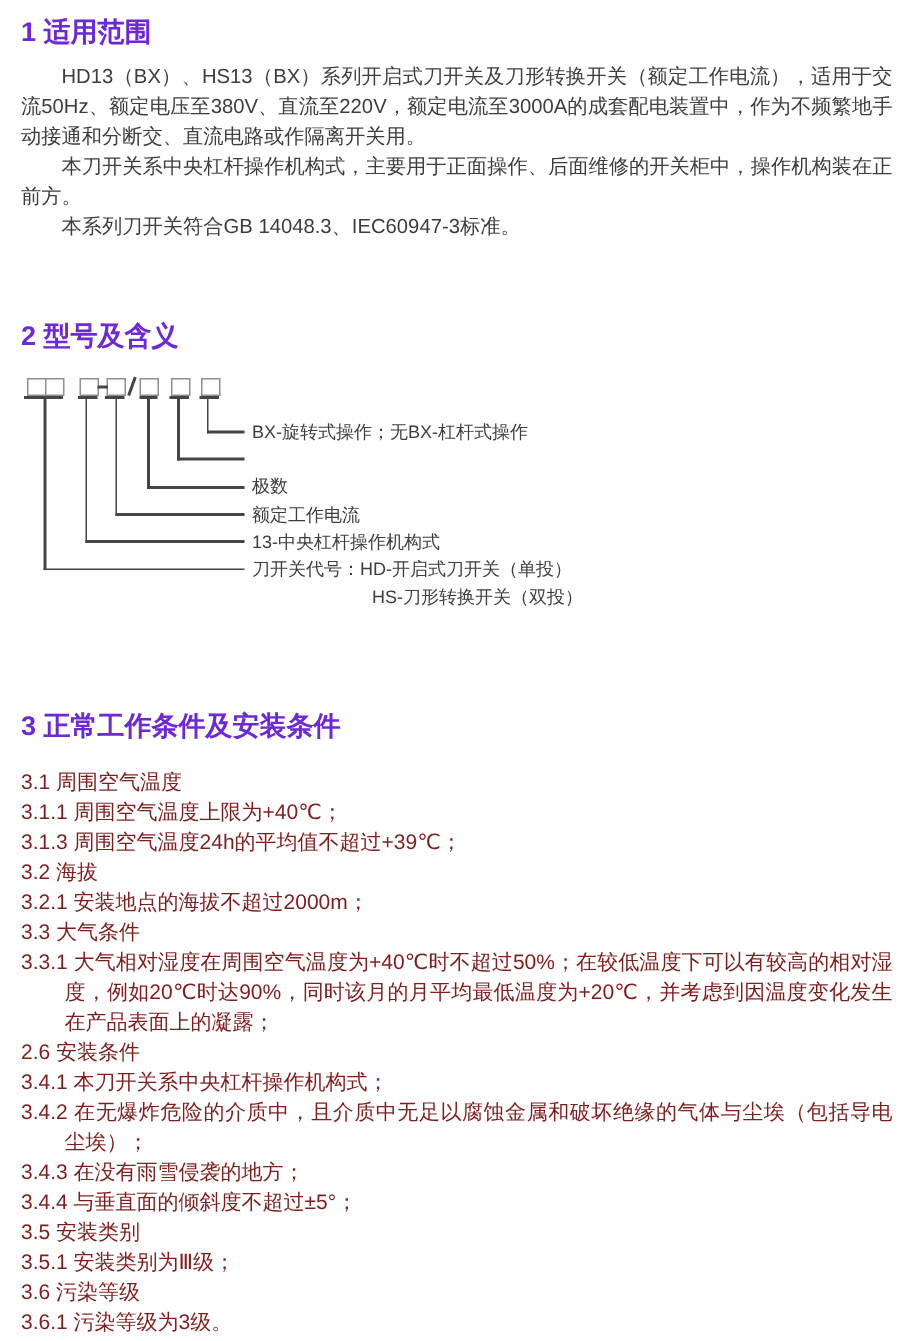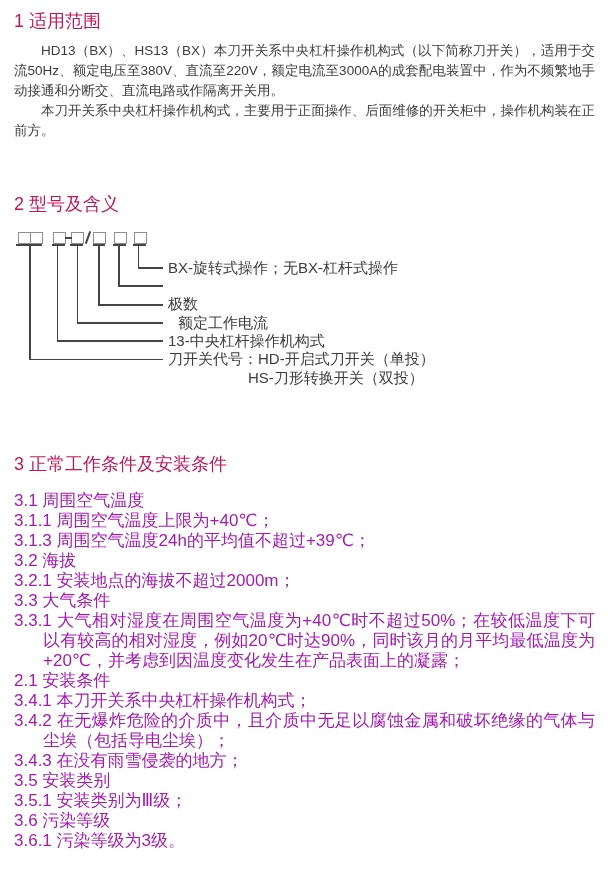--- a/index.html
+++ b/index.html
@@ -6,23 +6,23 @@
   body {
     width: 609px; height: 894px;
     background: #ffffff;
     font-family: "Liberation Sans", "DejaVu Sans", sans-serif;
     color: #3d3d3d;
     overflow: hidden;
     box-sizing: border-box;
     padding: 0 14px;
   }
   .sec-head {
-    color: #be185d;
+    color: #6d28d9;
     font-size: 18px;
-    font-weight: normal;
+    font-weight: bold;
     line-height: 22px;
     margin: 0;
   }
   #s1-heading { margin-top: 10px; }
   #s2-heading { margin-top: 52px; }
   #s3-heading { margin-top: 61px; }
   .paras { margin-top: 9px; }
   .para {
     margin: 0;
     font-size: 13.5px;
@@ -46,47 +46,48 @@
     top: 0;
   }
   .dline { position: absolute; background: #454545; }
   .dash-sep { position: absolute; top: 5px; width: 7px; height: 2px; background: #454545; }
   .slash-sep {
     position: absolute; top: -1px; width: 2px; height: 13px;
     background: #454545; transform: rotate(20deg);
   }
   .dlabel {
     position: absolute;
-    font-size: 15px;
+    font-size: 12px;
     line-height: 14px;
     height: 14px;
     white-space: nowrap;
     color: #3d3d3d;
   }
   
   #s3-list { margin-top: 16px; }
   .cond-line {
-    font-size: 17px;
+    font-size: 14px;
     line-height: 20px;
     padding-left: 29px;
     text-indent: -29px;
     text-align: justify;
-    color: #a21caf;
+    color: #7f1d1d;
   }
 </style>
 </head>
 <body>
 
 <div>
 
   <h2 class="sec-head" id="s1-heading">1 适用范围</h2>
 
   <div class="paras" id="s1-paras">
-      <p class="para">HD13（BX）、HS13（BX）本刀开关系中央杠杆操作机构式（以下简称刀开关），适用于交流50Hz、额定电压至380V、直流至220V，额定电流至3000A的成套配电装置中，作为不频繁地手动接通和分断交、直流电路或作隔离开关用。</p>
+      <p class="para">HD13（BX）、HS13（BX）系列开启式刀开关及刀形转换开关（额定工作电流），适用于交流50Hz、额定电压至380V、直流至220V，额定电流至3000A的成套配电装置中，作为不频繁地手动接通和分断交、直流电路或作隔离开关用。</p>
       <p class="para">本刀开关系中央杠杆操作机构式，主要用于正面操作、后面维修的开关柜中，操作机构装在正前方。</p>
+      <p class="para">本系列刀开关符合GB 14048.3、IEC60947-3标准。</p>
     </div>
 
   <h2 class="sec-head" id="s2-heading">2 型号及含义</h2>
 
   <div class="diagram">
 
     <div class="mbox" style="left:4px"></div>
     <div class="mbox" style="left:16px"></div>
     <div class="mbox" style="left:39px"></div>
     <div class="mbox" style="left:57px"></div>
@@ -113,39 +114,40 @@
 
     <div class="dline" style="left:123.7px;top:35.3px;width:25.3px;height:1.5px"></div>
     <div class="dline" style="left:104.3px;top:53.3px;width:44.7px;height:1.5px"></div>
     <div class="dline" style="left:84.3px;top:72px;width:64.7px;height:1.5px"></div>
     <div class="dline" style="left:62.7px;top:90.3px;width:86.3px;height:1.5px"></div>
     <div class="dline" style="left:42.7px;top:108.3px;width:106.3px;height:1.5px"></div>
     <div class="dline" style="left:15px;top:126.7px;width:134px;height:1.5px"></div>
 
     <div class="dlabel" style="left:154px;top:28.5px">BX-旋转式操作；无BX-杠杆式操作</div>
     <div class="dlabel" style="left:154px;top:65px">极数</div>
-    <div class="dlabel" style="left:164px;top:83.5px">额定工作电流</div>
+    <div class="dlabel" style="left:154px;top:83.5px">额定工作电流</div>
     <div class="dlabel" style="left:154px;top:101.5px">13-中央杠杆操作机构式</div>
     <div class="dlabel" style="left:154px;top:120px">刀开关代号：HD-开启式刀开关（单投）</div>
     <div class="dlabel" style="left:234px;top:139px">HS-刀形转换开关（双投）</div>
   </div>
 
   <h2 class="sec-head" id="s3-heading">3 正常工作条件及安装条件</h2>
 
   <div id="s3-list">
       <div class="cond-line">3.1 周围空气温度</div>
       <div class="cond-line">3.1.1 周围空气温度上限为+40℃；</div>
       <div class="cond-line">3.1.3 周围空气温度24h的平均值不超过+39℃；</div>
       <div class="cond-line">3.2 海拔</div>
       <div class="cond-line">3.2.1 安装地点的海拔不超过2000m；</div>
       <div class="cond-line">3.3 大气条件</div>
       <div class="cond-line">3.3.1 大气相对湿度在周围空气温度为+40℃时不超过50%；在较低温度下可以有较高的相对湿度，例如20℃时达90%，同时该月的月平均最低温度为+20℃，并考虑到因温度变化发生在产品表面上的凝露；</div>
-      <div class="cond-line">2.1 安装条件</div>
+      <div class="cond-line">2.6 安装条件</div>
       <div class="cond-line">3.4.1 本刀开关系中央杠杆操作机构式；</div>
       <div class="cond-line">3.4.2 在无爆炸危险的介质中，且介质中无足以腐蚀金属和破坏绝缘的气体与尘埃（包括导电尘埃）；</div>
       <div class="cond-line">3.4.3 在没有雨雪侵袭的地方；</div>
+      <div class="cond-line">3.4.4 与垂直面的倾斜度不超过±5°；</div>
       <div class="cond-line">3.5 安装类别</div>
       <div class="cond-line">3.5.1 安装类别为Ⅲ级；</div>
       <div class="cond-line">3.6 污染等级</div>
       <div class="cond-line">3.6.1 污染等级为3级。</div>
     </div>
 
 </div>
 
 </body></html>

